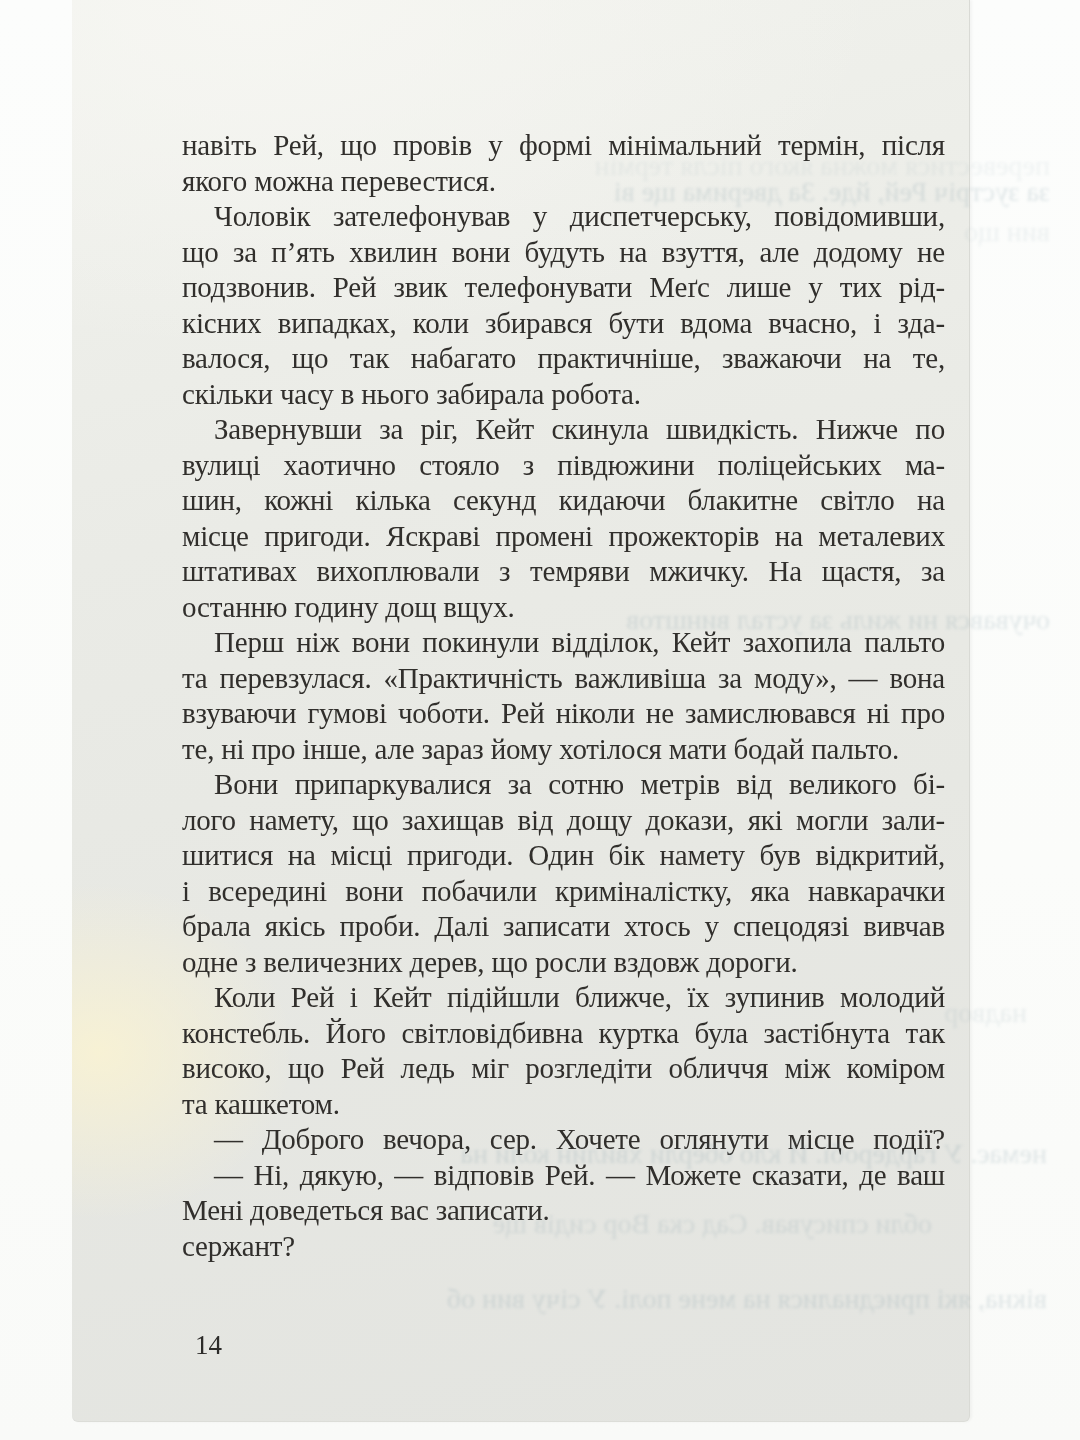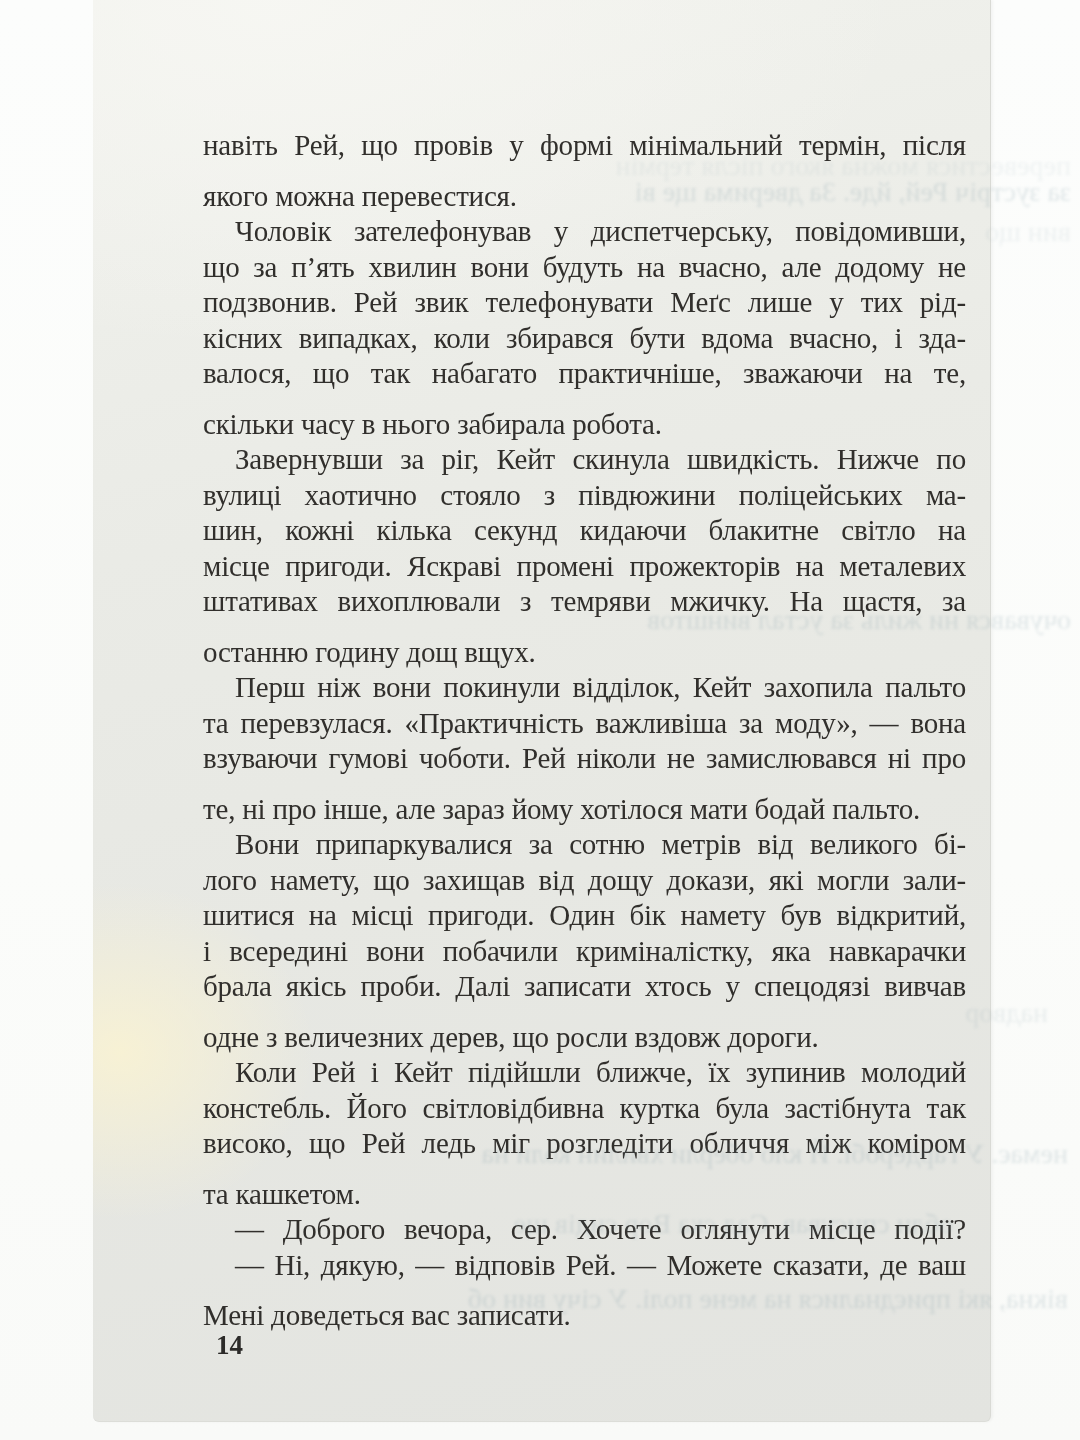--- a/index.html
+++ b/index.html
@@ -9,48 +9,48 @@
     overflow: hidden;
     font-family: "Liberation Serif", "DejaVu Serif", serif;
   }
   .photo {
     position: relative;
     width: 1080px; height: 1440px;
     background: linear-gradient(180deg, #fcfdfc 0%, #fbfcfa 60%, #f9faf8 100%);
   }
   .page {
     position: absolute;
-    left: 93px; top: 0;
+    left: 72px; top: 0;
     width: 897px; height: 1421px;
     background:
       radial-gradient(ellipse 300px 260px at 3% 74%, rgba(250,243,210,0.85), rgba(250,243,210,0) 65%),
       radial-gradient(ellipse 900px 500px at 20% 0%, rgba(247,247,243,0.9), rgba(247,247,243,0) 70%),
       linear-gradient(168deg, #f1f2ed 0%, #eaebe6 35%, #e7e8e3 60%, #e3e4e0 100%);
     border-right: 1px solid #d9dad5;
     border-bottom: 1px solid #dcddd8;
     border-radius: 0 0 6px 6px;
     box-shadow: 2px 0 3px rgba(0,0,0,0.04);
   }
   .text-block {
     position: absolute;
     left: 110px; top: 128px;
     width: 763px;
     color: #312f2c;
     font-size: 29px;
     line-height: 35.5px;
     letter-spacing: -0.2px;
   }
   .ln { text-align: justify; text-align-last: justify; white-space: nowrap; }
-  .ln.last { text-align: left; text-align-last: left; margin-top: 15px; }
+  .ln.last { text-align: left; text-align-last: left; }
   .ln.indent { text-indent: 32px; }
   .page-number {
     position: absolute;
     left: 123px; top: 1330px;
     font-size: 27px;
-    font-weight: 700;
+    font-weight: 400;
     color: #2c2b29;
   }
   .bleed {
     position: absolute;
     height: 32px;
     font-size: 28px;
     line-height: 32px;
     color: #7d98a3;
     white-space: nowrap;
     overflow: hidden;
@@ -61,21 +61,21 @@
 </style>
 </head>
 <body>
 
 <div class="photo">
   <div class="page">
     <div class="text-block">
         <div class="ln">навіть Рей, що провів у формі мінімальний термін, після</div>
         <div class="ln last">якого можна перевестися.</div>
         <div class="ln indent">Чоловік зателефонував у диспетчерську, повідомивши,</div>
-        <div class="ln">що за п’ять хвилин вони будуть на вчасно, але додому не</div>
+        <div class="ln">що за п’ять хвилин вони будуть на взуття, але додому не</div>
         <div class="ln">подзвонив. Рей звик телефонувати Меґс лише у тих рід-</div>
         <div class="ln">кісних випадках, коли збирався бути вдома вчасно, і зда-</div>
         <div class="ln">валося, що так набагато практичніше, зважаючи на те,</div>
         <div class="ln last">скільки часу в нього забирала робота.</div>
         <div class="ln indent">Завернувши за ріг, Кейт скинула швидкість. Нижче по</div>
         <div class="ln">вулиці хаотично стояло з півдюжини поліцейських ма-</div>
         <div class="ln">шин, кожні кілька секунд кидаючи блакитне світло на</div>
         <div class="ln">місце пригоди. Яскраві промені прожекторів на металевих</div>
         <div class="ln">штативах вихоплювали з темряви мжичку. На щастя, за</div>
         <div class="ln last">останню годину дощ вщух.</div>
@@ -89,20 +89,21 @@
         <div class="ln">і всередині вони побачили криміналістку, яка навкарачки</div>
         <div class="ln">брала якісь проби. Далі записати хтось у спецодязі вивчав</div>
         <div class="ln last">одне з величезних дерев, що росли вздовж дороги.</div>
         <div class="ln indent">Коли Рей і Кейт підійшли ближче, їх зупинив молодий</div>
         <div class="ln">констебль. Його світловідбивна куртка була застібнута так</div>
         <div class="ln">високо, що Рей ледь міг розгледіти обличчя між коміром</div>
         <div class="ln last">та кашкетом.</div>
         <div class="ln indent">— Доброго вечора, сер. Хочете оглянути місце події?</div>
         <div class="ln indent">— Ні, дякую, — відповів Рей. — Можете сказати, де ваш</div>
         <div class="ln last">Мені доведеться вас записати.</div>
+        <div class="ln last">сержант?</div>
       </div>
     <div class="page-number">14</div>
   <div class="bleed" style="top: 150px; left: 500px; width: 478px; opacity: 0.1;">перевестися можна якого після термін</div>
       <div class="bleed" style="top: 176px; left: 505px; width: 473px; opacity: 0.22;">за зустріч Рей, йде. За дверима ще ві</div>
       <div class="bleed" style="top: 216px; left: 878px; width: 100px; opacity: 0.12;">вин що</div>
       <div class="bleed" style="top: 604px; left: 430px; width: 548px; opacity: 0.22;">очувався ни жиль за устал винштов</div>
       <div class="bleed" style="top: 997px; left: 800px; width: 155px; opacity: 0.15;">надвор</div>
       <div class="bleed" style="top: 1138px; left: 185px; width: 790px; opacity: 0.22;">немає. У гардеробі. Й кло оберли хвилин коли на</div>
       <div class="bleed" style="top: 1208px; left: 185px; width: 675px; opacity: 0.2;">обли списував. Сад ска Вор сидів ще</div>
       <div class="bleed" style="top: 1283px; left: 185px; width: 790px; opacity: 0.22;">вікна, які приєдналися на мене полі. У січу вин об</div>

